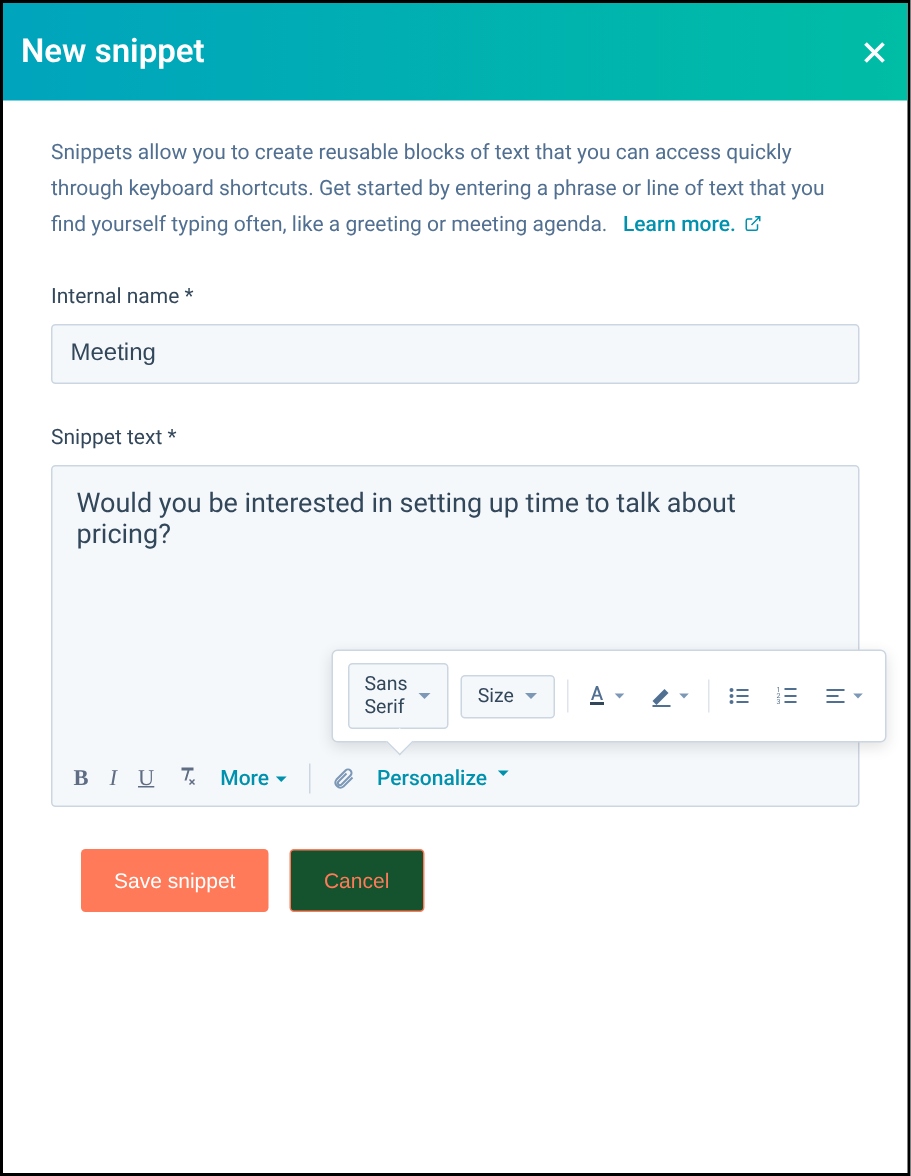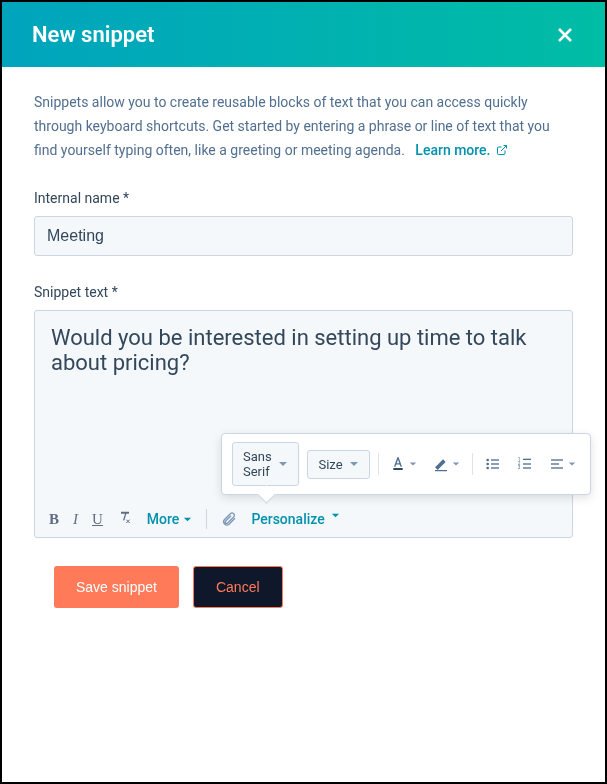--- a/index.html
+++ b/index.html
@@ -6,21 +6,21 @@
     body {
       font-family: -apple-system, BlinkMacSystemFont, "Segoe UI", Roboto, sans-serif;
       background: #fff;
       width: 607px;
       height: 784px;
       border: 2px solid #000;
     }
     .modal { display: flex; flex-direction: column; height: 100%; }
     .header {
       background: linear-gradient(90deg, #00a4bd 0%, #00bda5 100%);
-      padding: 20px 30px;
+      padding: 20px 12px;
       display: flex;
       align-items: center;
       justify-content: space-between;
     }
     .header h1 { color: #fff; font-size: 22px; font-weight: 600; }
     .close-btn { color: #fff; cursor: pointer; display: flex; }
     .content { padding: 24px 32px; flex: 1; overflow: auto; }
     .description {
       color: #516f90;
       font-size: 14px;
@@ -52,21 +52,21 @@
     }
     .editor-wrap {
       border: 1px solid #cbd6e2;
       border-radius: 3px;
       background: #f5f8fa;
       position: relative;
     }
     .editor-area {
       min-height: 190px;
       padding: 14px 16px;
-      font-size: 22px;
+      font-size: 18px;
       color: #33475b;
     }
     .editor-toolbar {
       display: flex;
       align-items: center;
       padding: 8px 14px;
       gap: 14px;
       color: #516f90;
       font-size: 14px;
     }
@@ -167,21 +167,21 @@
       background: #ff7a59;
       color: #fff;
       border: none;
       padding: 12px 22px;
       font-size: 14px;
       font-weight: 500;
       border-radius: 3px;
       cursor: pointer;
     }
     .btn-secondary {
-      background: #0f172a;
+      background: #14532d;
       color: #ff7a59;
       border: 1px solid #ff7a59;
       padding: 12px 22px;
       font-size: 14px;
       font-weight: 500;
       border-radius: 3px;
       cursor: pointer;
     }
     .chevron { display: inline-flex; }
   </style>

